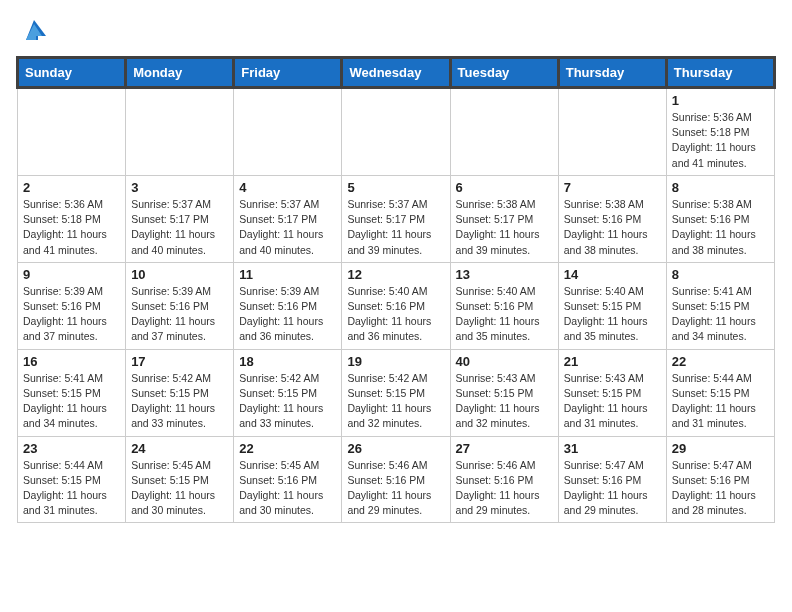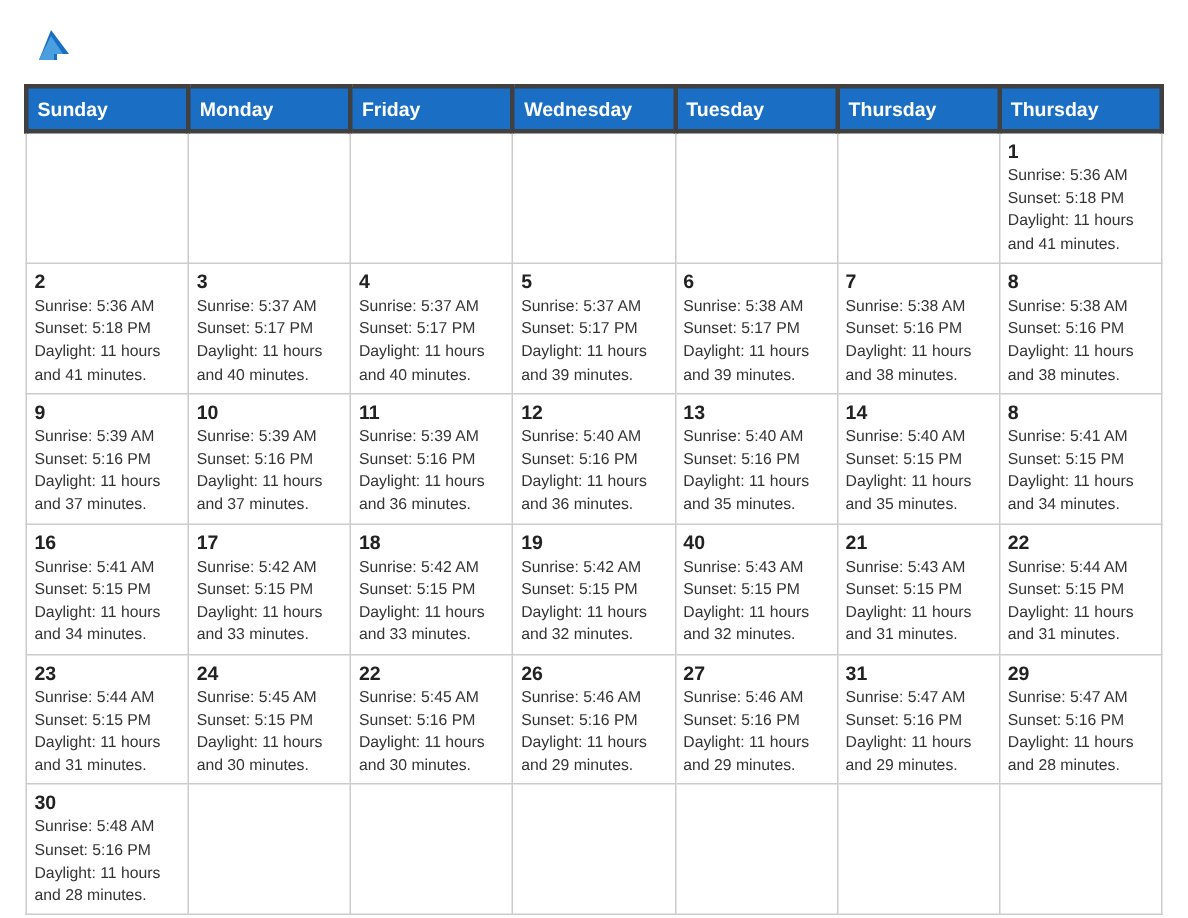--- a/index.html
+++ b/index.html
@@ -312,28 +312,14 @@
 Sunset: 5:16 PM
 Daylight: 11 hours and 29 minutes.</div>
         </td>
         <td>
           <span class="cell-day">29</span>
           <div class="cell-info" style="white-space: pre-line;">Sunrise: 5:47 AM
 Sunset: 5:16 PM
 Daylight: 11 hours and 28 minutes.</div>
         </td>
       </tr>
-      <tr>
-        <td>
-          <span class="cell-day">30</span>
-          <div class="cell-info" style="white-space: pre-line;">Sunrise: 5:48 AM
-Sunset: 5:16 PM
-Daylight: 11 hours and 28 minutes.</div>
-        </td>
-        <td class="empty-cell"></td>
-        <td class="empty-cell"></td>
-        <td class="empty-cell"></td>
-        <td class="empty-cell"></td>
-        <td class="empty-cell"></td>
-        <td class="empty-cell"></td>
-      </tr>
     </tbody>
 </table>
 
 </body></html>

